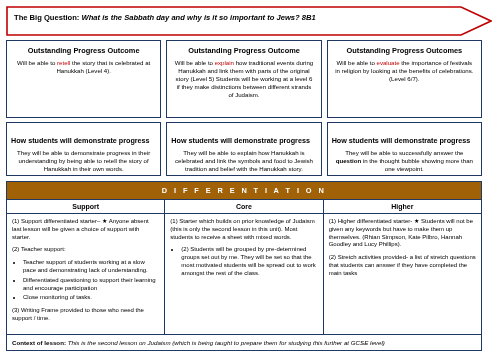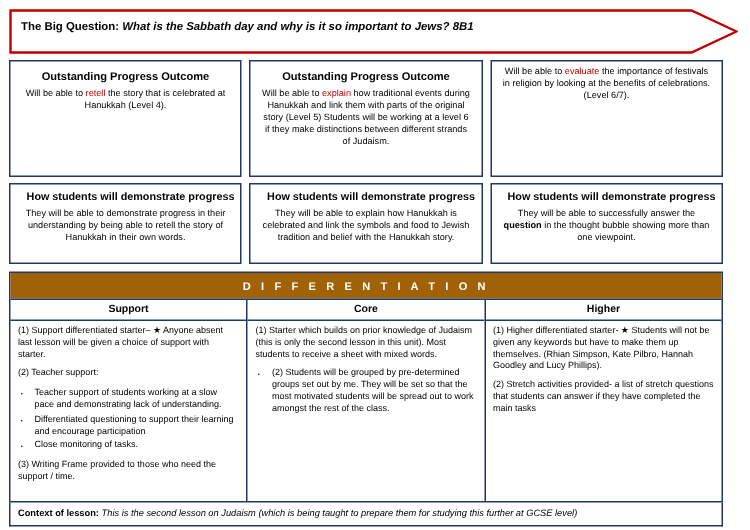--- a/index.html
+++ b/index.html
@@ -33,21 +33,21 @@
     box-sizing:border-box;
     padding:3px 4px;
     background:#ffffff;
   }
   .outcome-box{height:78px;position:relative;}
   .outcome-title{
     text-align:center;font-weight:bold;font-size:7.4px;margin:2px 0 4px 0;
   }
   .outcome-body{font-size:6.1px;line-height:1.32;text-align:center;padding:0 2px;}
   .demo-box{height:54px;margin-top:4px;}
-  .demo-title{text-align:right;font-weight:bold;font-size:7.2px;margin:0 0 4px 0;}
+  .demo-title{text-align:left;font-weight:bold;font-size:7.2px;margin:10px 0 4px 0;}
   .demo-body{font-size:6.1px;line-height:1.32;text-align:center;padding:0 2px;}
   .hl{color:#c00000;}
 
   
   .diff{
     border:1px solid #1f3864;
     margin-top:5px;
   }
   .diff-head{
     background:#a16207;color:#ffffff;text-align:center;
@@ -113,20 +113,21 @@
         </div>
       </div>
       <div class="box demo-box">
         <div class="demo-title">How students will demonstrate progress</div>
         <div class="demo-body">They will be able to explain how Hanukkah is celebrated and link the symbols and food to Jewish tradition and belief with the Hanukkah story.</div>
       </div>
     </div>
 
     <div class="col">
       <div class="box outcome-box">
+        <div class="outcome-title">Outstanding Progress Outcomes</div>
         <div class="outcome-body">
           <span>Will be able to </span><span class="hl">evaluate</span><span> the importance of festivals in religion by looking at the benefits of celebrations. (Level 6/7).</span>
         </div>
       </div>
       <div class="box demo-box">
         <div class="demo-title">How students will demonstrate progress</div>
         <div class="demo-body">
           <span>They will be able to successfully answer the </span><span style="font-weight:bold;">question</span><span> in the thought bubble showing more than one viewpoint.</span>
         </div>
       </div>

